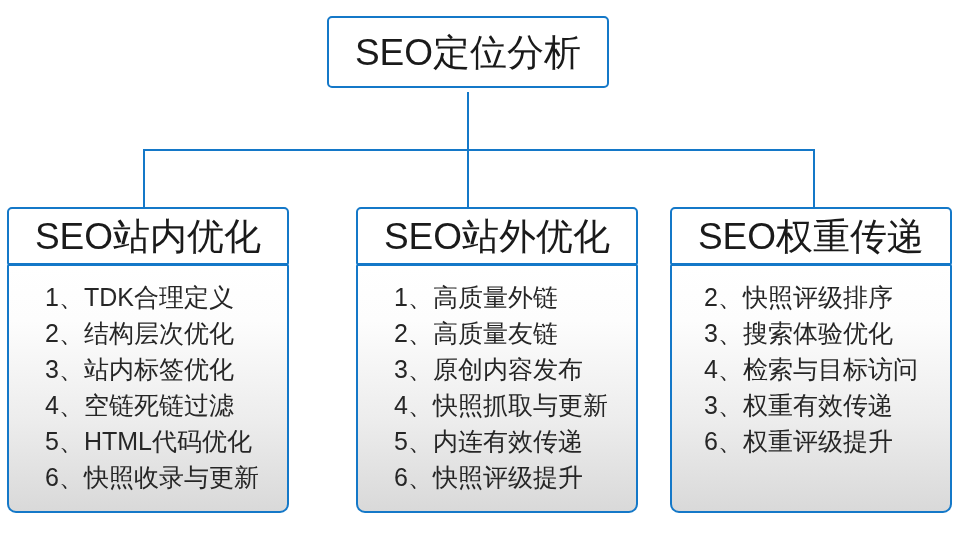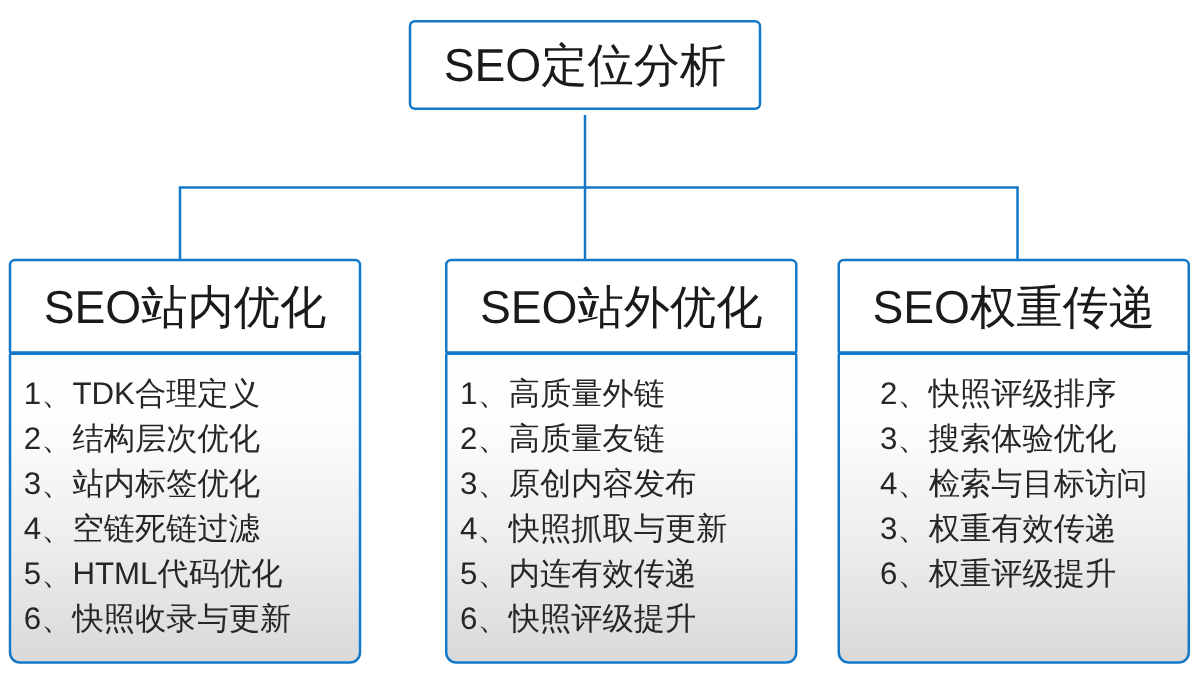--- a/index.html
+++ b/index.html
@@ -59,21 +59,21 @@
     position: absolute;
     top: 207px;
     width: 282px;
   }
   .branch-1 { left: 7px; }
   .branch-2 { left: 356px; }
   .branch-3 { left: 670px; }
 
   .branch-header {
     box-sizing: border-box;
-    height: 76px;
+    height: 58px;
     border: 2px solid #1478c8;
     border-radius: 5px 5px 2px 2px;
     background: #ffffff;
     display: flex;
     align-items: center;
     justify-content: center;
   }
   .branch-header-label {
     font-size: 37px;
     line-height: 1;
@@ -92,21 +92,21 @@
     display: flex;
     flex-direction: column;
     align-items: flex-start;
   }
 
   .branch-item {
     font-size: 25px;
     line-height: 36px;
     color: #262626;
     white-space: nowrap;
-    padding-left: 10px;
+    padding-left: 36px;
   }
   .branch-3 .branch-item { padding-left: 32px; }
 </style>
 </head>
 <body>
 
 <div id="diagram">
 
   <svg class="connectors" viewBox="0 0 960 550" width="960" height="550" xmlns="http://www.w3.org/2000/svg">
 

